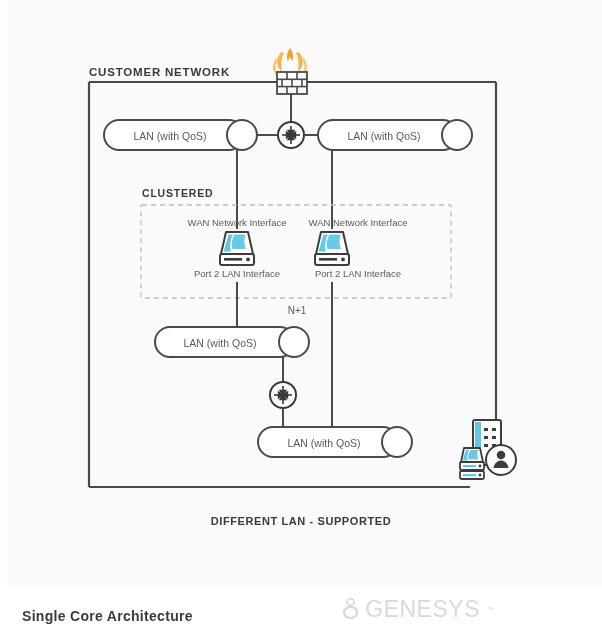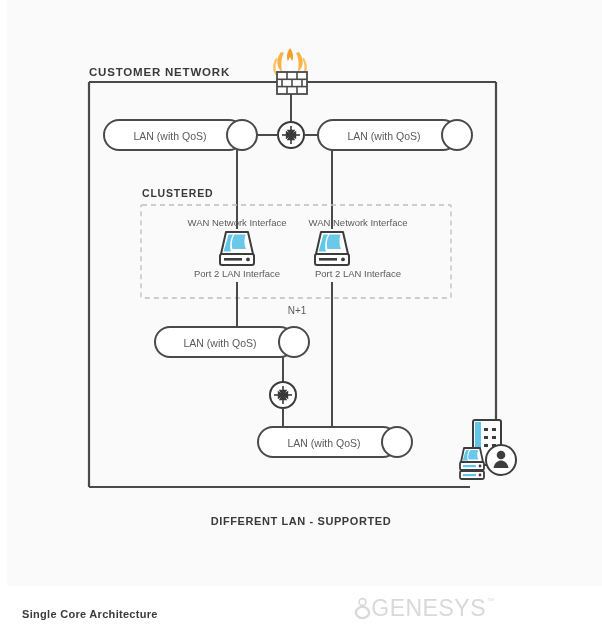--- a/index.html
+++ b/index.html
@@ -48,33 +48,34 @@
     position: absolute;
     left: 0; top: 0;
     width: 602px;
     height: 640px;
     overflow: visible;
   }
   .footer-label {
     position: absolute;
     left: 22px;
     top: 608px;
-    font-size: 11px;
+    font-size: 14px;
     font-weight: bold;
     letter-spacing: 0.3px;
     color: #3a3a3a;
     font-family: "Liberation Sans", sans-serif;
     white-space: nowrap;
   }
   .brand {
     position: absolute;
     right: 18px;
     top: 597px;
     display: flex;
-    align-items: flex-start;
+    align-items: center;
+    gap: 6px;
   }
   .brand-word {
     font-size: 23px;
     letter-spacing: 0.5px;
     color: #d9d9d9;
     font-family: "Liberation Sans", sans-serif;
     line-height: 1;
   }
   .brand-tm {
     font-size: 7px;

